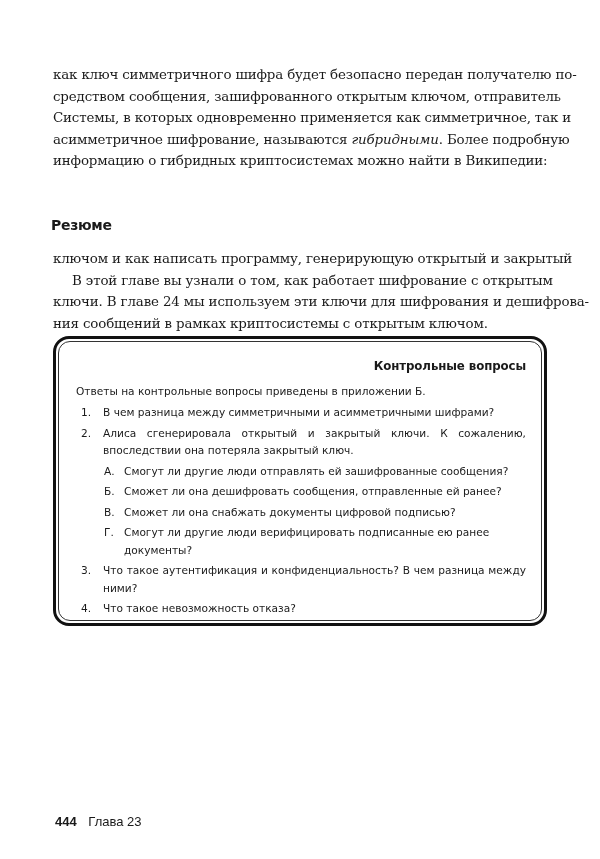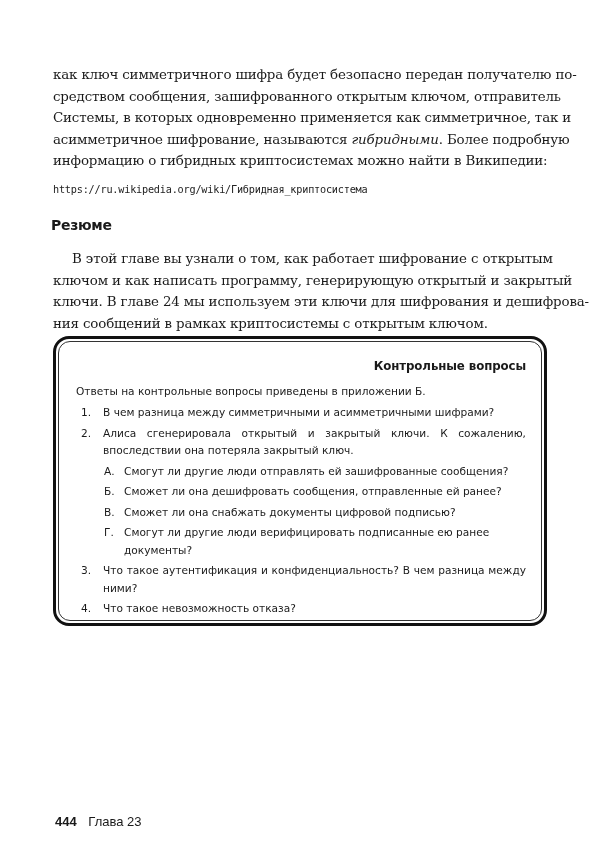--- a/index.html
+++ b/index.html
@@ -59,27 +59,26 @@
 <div class="page">
 
   <div class="body-text p1">
     <span class="ln">как ключ симметричного шифра будет безопасно передан получателю по-</span>
     <span class="ln">средством сообщения, зашифрованного открытым ключом, отправитель</span>
     <span class="ln">Системы, в которых одновременно применяется как симметричное, так и</span>
     <span class="ln"><span>асимметричное шифрование, называются </span><span class="ital">гибридными</span><span>. Более подробную</span></span>
     <span class="ln last">информацию о гибридных криптосистемах можно найти в Википедии:</span>
   </div>
 
-  <div class="url">https://ru.wikipedia.org/wiki/Гибридная_криптосистема</div>
 
   <div class="section-title">Резюме</div>
 
   <div class="body-text p2">
+    <span class="ln">ключом и как написать программу, генерирующую открытый и закрытый</span>
     <span class="ln first">В этой главе вы узнали о том, как работает шифрование с открытым</span>
-    <span class="ln">ключом и как написать программу, генерирующую открытый и закрытый</span>
     <span class="ln">ключи. В главе 24 мы используем эти ключи для шифрования и дешифрова-</span>
     <span class="ln last">ния сообщений в рамках криптосистемы с открытым ключом.</span>
   </div>
 
   <div class="box">
     <div class="box-inner"></div>
   </div>
 
   <div class="box-content">
     <div class="box-title">Контрольные вопросы</div>

